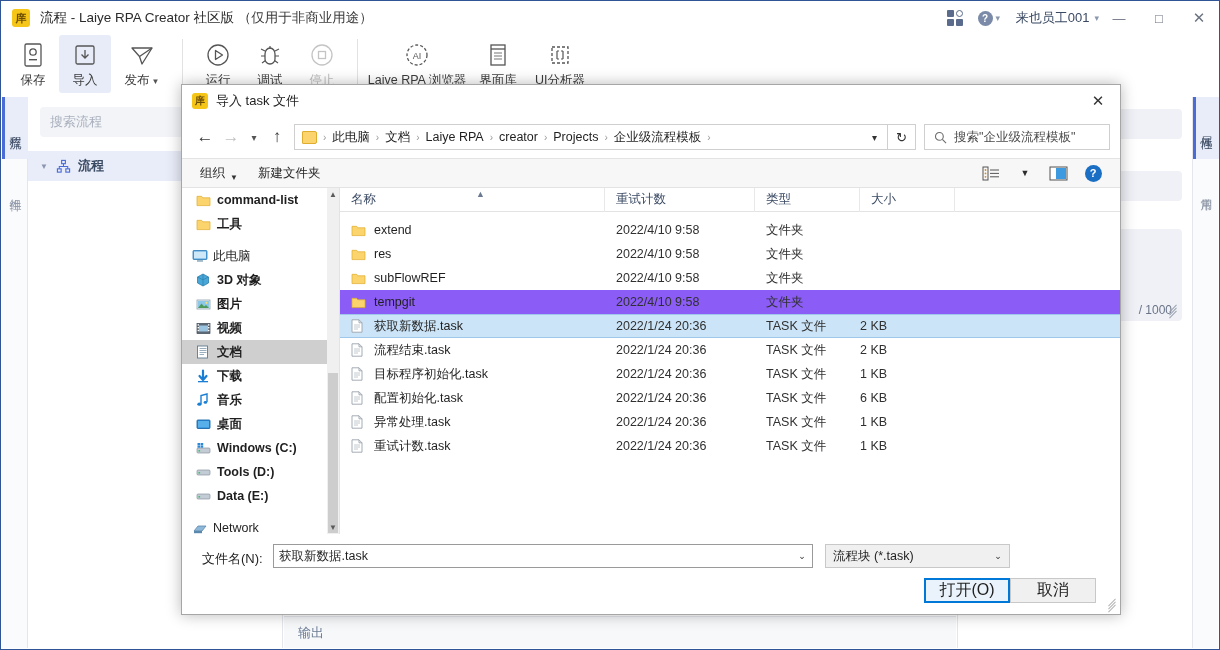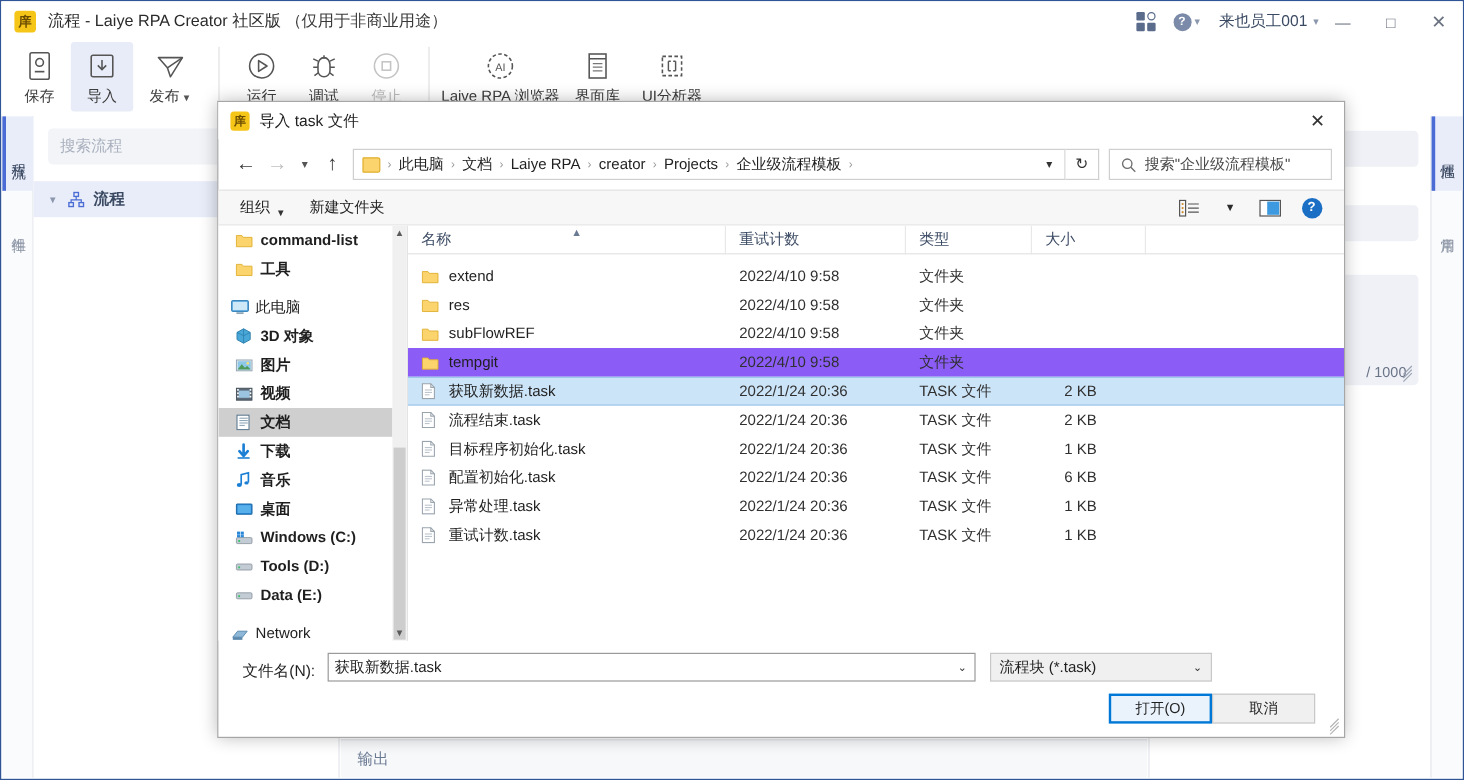--- a/index.html
+++ b/index.html
@@ -244,42 +244,42 @@
   }
   .sort-mark { position: absolute; left: 136px; top: 1px; font-size: 9px; color: #6b7a93; }
   .frow {
     height: 24px; display: flex; align-items: center; font-size: 12.5px; color: #1f1f1f;
   }
   .frow.sel { background: #cce4f7; border-top: 1px solid #9fc7ea; border-bottom: 1px solid #9fc7ea; height: 24px;}
   .frow.hl { background: #8b5cf6; }
   .fc-name { display: flex; align-items: center; padding-left: 11px; flex: none; }
   .fc-name .fico { width: 23px; display: flex; align-items: center; flex: none; }
   .fc { padding-left: 11px; flex: none; color: #303030; }
-  .fc.size { text-align: center; padding-right: 14px; padding-left: 0; }
+  .fc.size { text-align: left; padding-right: 14px; padding-left: 0; }
 
   
   .dlg-footer { flex: none; height: 80px; position: relative; }
   .fn-label { position: absolute; left: 20px; top: 16px; font-size: 13px; color: #1f1f1f; }
   .fn-input {
     position: absolute; left: 91px; top: 10px; width: 540px; height: 24px;
     border: 1px solid #9a9a9a; background: #fff; display: flex; align-items: center;
     font-size: 12.5px; color: #1f1f1f; padding-left: 5px;
   }
   .fn-input .cv { flex: 1; }
   .fn-input .dd { width: 20px; text-align: center; font-size: 9px; color: #333; }
   .ft-select {
     position: absolute; left: 643px; top: 10px; width: 185px; height: 24px;
     border: 1px solid #c8c8c8; background: #f0f0f0; display: flex; align-items: center;
     font-size: 12.5px; color: #1f1f1f; padding-left: 7px;
   }
   .ft-select .dd { margin-left: auto; width: 22px; text-align: center; font-size: 9px; color: #333; }
   .btn {
     position: absolute; top: 44px; height: 25px; width: 86px;
     display: flex; align-items: center; justify-content: center;
-    font-size: 12px; color: #1f1f1f; background: #f0f0f0; border: 1px solid #c8c8c8;
+    font-size: 16px; color: #1f1f1f; background: #f0f0f0; border: 1px solid #c8c8c8;
   }
   .btn.primary { left: 742px; background: #eaf3fb; border: 2px solid #0078d7; }
   .btn.cancel { left: 828px; }
   .dlg-grip { position: absolute; right: 3px; bottom: 2px; width: 10px; height: 10px; }
   .dlg-grip i { display:block; height:1px; background:#b4b4b4; margin-bottom:2px; transform: rotate(-45deg);}
 </style>
 </head>
 <body>
 
 <div id="root">

